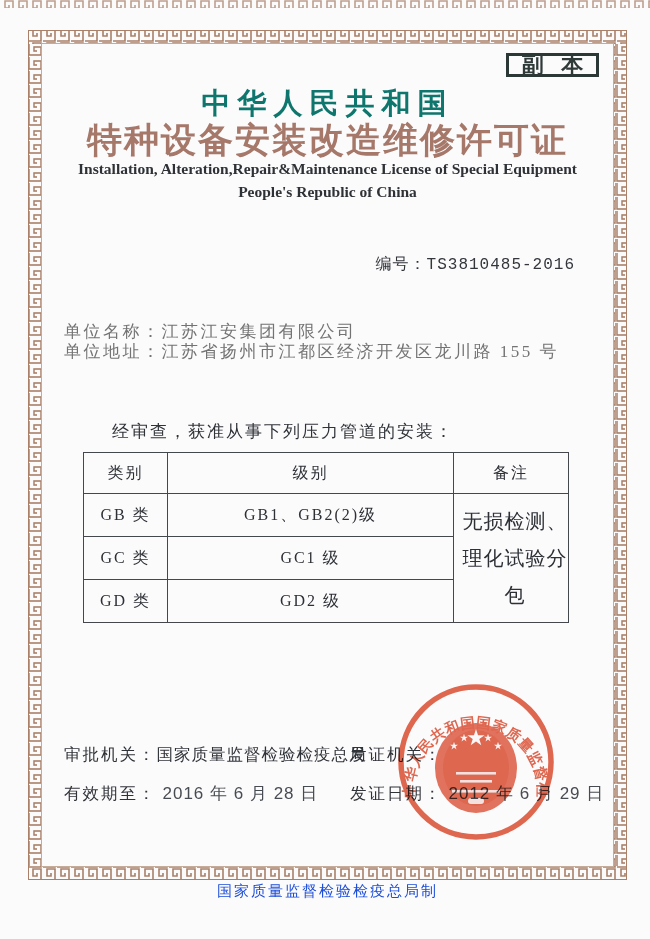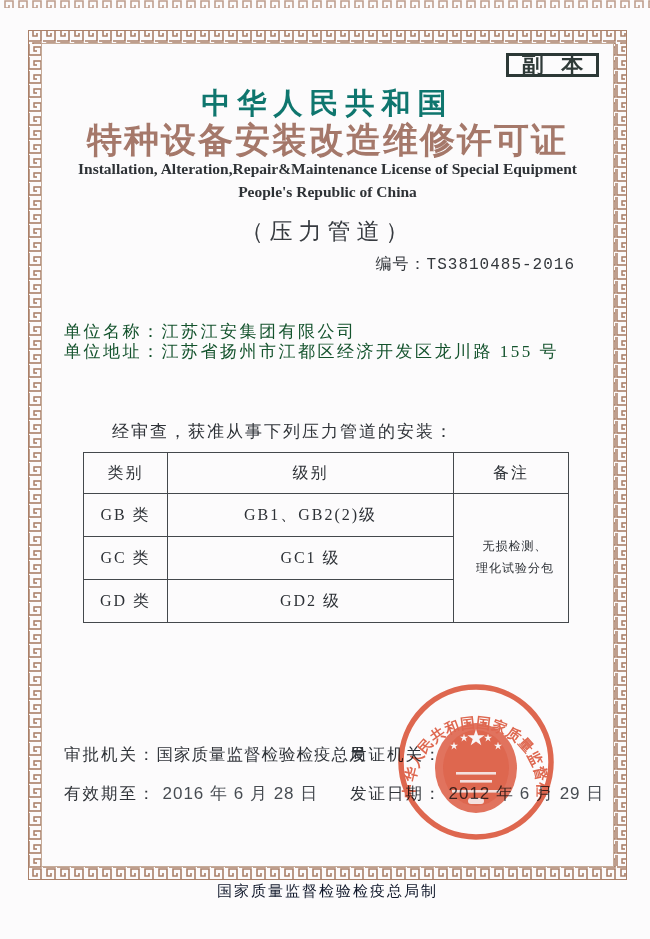--- a/index.html
+++ b/index.html
@@ -25,50 +25,50 @@
     color:#2f3a38; padding-left:6px;
   }
   .title-cn-1 { top:84px; font-size:29px; font-weight:bold; letter-spacing:7px; color:#0f766e; }
   .title-cn-2 { top:117px; font-size:35px; font-weight:bold; letter-spacing:2px; color:#a5786a; }
   .title-en-1 { top:160px; font-size:15.5px; font-weight:bold; color:#2e3236; }
   .title-en-2 { top:183px; font-size:15.5px; font-weight:bold; color:#2e3236; }
   .scope-subtitle { top:216px; font-size:23px; letter-spacing:6px; color:#373b40; font-weight:500; }
   .license-line { top:254px; right:75px; font-size:16px; letter-spacing:1px; }
   .license-line .num { font-family:"Liberation Mono","DejaVu Sans Mono",monospace; font-size:16px; color:#33373c; }
 
-  .field-line { font-size:17px; letter-spacing:2.5px; color:#14532d; }
+  .field-line { font-size:17px; letter-spacing:2.5px; color:#737373; }
   .unit-name { left:64px; top:320px; }
   .unit-addr { left:64px; top:340px; }
   .approval-note { left:112px; top:420px; font-size:17px; letter-spacing:2px; }
 
   table.scope {
     position:absolute; left:83px; top:452px;
     border-collapse:collapse; table-layout:fixed; width:485px;
     font-size:16px; letter-spacing:2px; color:#2d3136;
   }
   table.scope td, table.scope th {
     border:1.5px solid #44484c; text-align:center; font-weight:normal;
   }
   table.scope .hrow { height:41px; }
   table.scope .drow { height:43px; }
   .col-cat { width:84px; } .col-lvl { width:286px; } .col-rem { width:115px; }
-  td.remark { text-align:left; padding-left:8px; line-height:1.85; font-size:12px; letter-spacing:1px; vertical-align:middle;font-family:Liberation Mono, monospace; }
+  td.remark { text-align:left; padding-left:8px; line-height:1.85; font-size:20px; letter-spacing:1px; vertical-align:middle; }
 
   .b-label { font-size:16.5px; letter-spacing:2px; color:#2f3338; }
   .b-row1-left  { left:64px;  top:744px; }
   .b-row1-right { left:350px; top:744px; }
   .b-row2-left  { left:64px;  top:782px; }
   .b-row2-right { left:350px; top:782px; }
   .date-val {
     font-family:"Liberation Sans","DejaVu Sans",sans-serif;
     font-size:17px; color:#474c52; letter-spacing:1px; margin-left:6px;
   }
   .org-val { font-size:16.5px; letter-spacing:1px; }
 
-  .footer-made { top:882px; font-size:15px; letter-spacing:2px; color:#0f172a; }
+  .footer-made { top:882px; font-size:15px; letter-spacing:2px; color:#1d4ed8; }
 
   .seal {
     position:absolute; left:394px; top:680px; width:164px; height:164px;
     z-index:2; mix-blend-mode:multiply; opacity:.88;
   }
 </style>
 </head>
 <body>
 
 <svg id="border-layer" width="650" height="939" viewBox="0 0 650 939">
@@ -92,21 +92,20 @@
 </svg>
 
 <div class="content">
 
   <div class="abs copy-badge">副 本</div>
 
   <div class="abs center title-cn-1">中华人民共和国</div>
   <div class="abs center title-cn-2">特种设备安装改造维修许可证</div>
   <div class="abs center title-en-1">Installation, Alteration,Repair&amp;Maintenance License of Special Equipment</div>
   <div class="abs center title-en-2">People's Republic of China</div>
-  <div class="abs center scope-subtitle">（压力管道）</div>
 
   <div class="abs license-line">
     <span>编号：</span><span class="num">TS3810485-2016</span>
   </div>
 
   <div class="abs field-line unit-name">
     <span>单位名称：</span><span>江苏江安集团有限公司</span>
   </div>
   <div class="abs field-line unit-addr">
     <span>单位地址：</span><span>江苏省扬州市江都区经济开发区龙川路 155 号</span>

